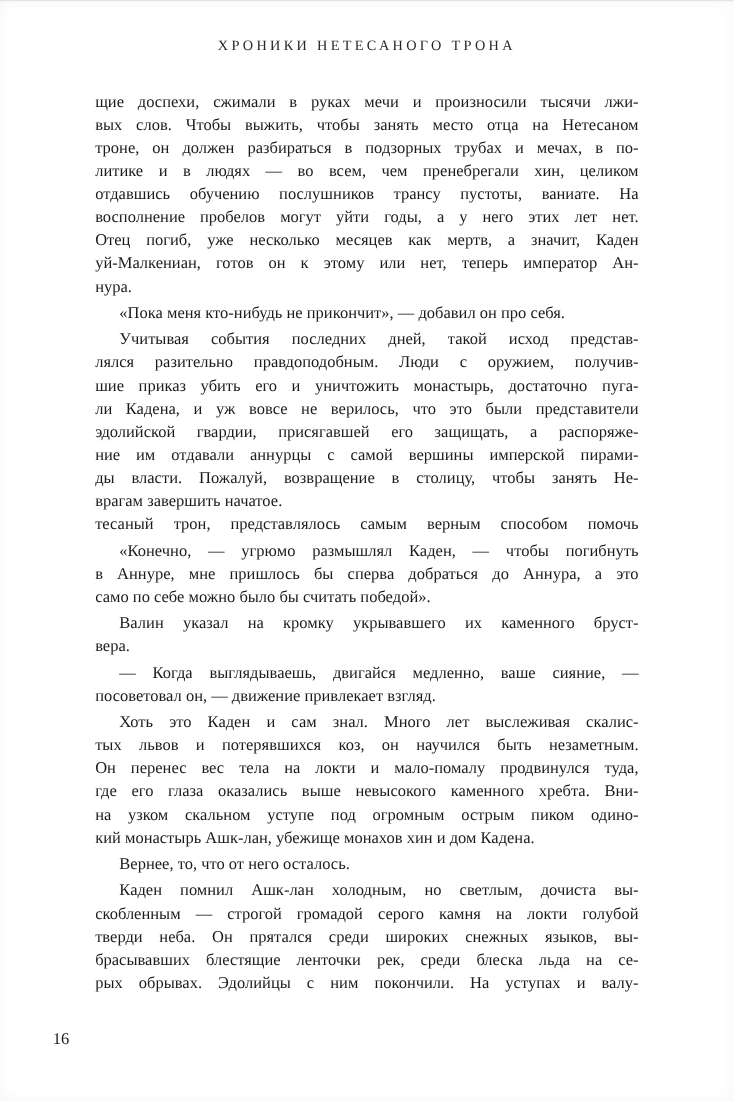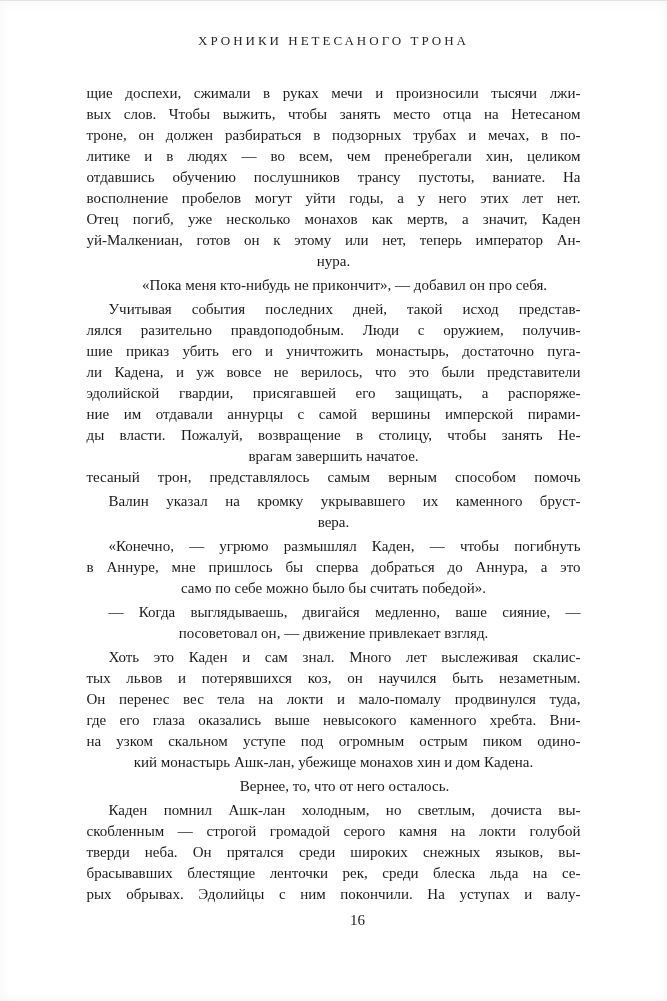--- a/index.html
+++ b/index.html
@@ -35,74 +35,72 @@
     margin: 34px auto 0 auto;
     font-size: 15px;
     line-height: 21px;
     color: #1b1b1b;
   }
   .paragraph { margin: 3px; padding: 0; }
   .paragraph.indent .line:first-child { text-indent: 22px; }
   .line {
     display: block;
     white-space: normal;
-    text-align: center;
   }
   .line.j {
     text-align: justify;
     text-align-last: justify;
   }
   .page-number {
-    margin-top: 7px;
-    text-align: center;
+    margin-top: 32px;
     font-size: 15px;
     color: #1b1b1b;
     padding-left: 48px;
   }
 </style>
 </head>
 <body>
 
 <div class="page">
   <div class="running-head">ХРОНИКИ НЕТЕСАНОГО ТРОНА</div>
 
   <div class="text-block" id="text-block">
       <div class="paragraph">
         <span class="line j">щие доспехи, сжимали в руках мечи и произносили тысячи лжи-</span>
         <span class="line j">вых слов. Чтобы выжить, чтобы занять место отца на Нетесаном</span>
         <span class="line j">троне, он должен разбираться в подзорных трубах и мечах, в по-</span>
         <span class="line j">литике и в людях — во всем, чем пренебрегали хин, целиком</span>
         <span class="line j">отдавшись обучению послушников трансу пустоты, ваниате. На</span>
         <span class="line j">восполнение пробелов могут уйти годы, а у него этих лет нет.</span>
-        <span class="line j">Отец погиб, уже несколько монахов как мертв, а значит, Каден</span>
+        <span class="line j">Отец погиб, уже несколько месяцев как мертв, а значит, Каден</span>
         <span class="line j">уй-Малкениан, готов он к этому или нет, теперь император Ан-</span>
         <span class="line">нура.</span>
       </div>
       <div class="paragraph indent">
         <span class="line">«Пока меня кто-нибудь не прикончит», — добавил он про себя.</span>
       </div>
       <div class="paragraph indent">
         <span class="line j">Учитывая события последних дней, такой исход представ-</span>
         <span class="line j">лялся разительно правдоподобным. Люди с оружием, получив-</span>
         <span class="line j">шие приказ убить его и уничтожить монастырь, достаточно пуга-</span>
         <span class="line j">ли Кадена, и уж вовсе не верилось, что это были представители</span>
         <span class="line j">эдолийской гвардии, присягавшей его защищать, а распоряже-</span>
         <span class="line j">ние им отдавали аннурцы с самой вершины имперской пирами-</span>
         <span class="line j">ды власти. Пожалуй, возвращение в столицу, чтобы занять Не-</span>
         <span class="line">врагам завершить начатое.</span>
         <span class="line j">тесаный трон, представлялось самым верным способом помочь</span>
       </div>
       <div class="paragraph indent">
-        <span class="line j">Валин указал на кромку укрывавшего их каменного бруст-</span>
-        <span class="line">вера.</span>
-      </div>
-      <div class="paragraph indent">
         <span class="line j">«Конечно, — угрюмо размышлял Каден, — чтобы погибнуть</span>
         <span class="line j">в Аннуре, мне пришлось бы сперва добраться до Аннура, а это</span>
         <span class="line">само по себе можно было бы считать победой».</span>
+      </div>
+      <div class="paragraph indent">
+        <span class="line j">Валин указал на кромку укрывавшего их каменного бруст-</span>
+        <span class="line">вера.</span>
       </div>
       <div class="paragraph indent">
         <span class="line j">— Когда выглядываешь, двигайся медленно, ваше сияние, —</span>
         <span class="line">посоветовал он, — движение привлекает взгляд.</span>
       </div>
       <div class="paragraph indent">
         <span class="line j">Хоть это Каден и сам знал. Много лет выслеживая скалис-</span>
         <span class="line j">тых львов и потерявшихся коз, он научился быть незаметным.</span>
         <span class="line j">Он перенес вес тела на локти и мало-помалу продвинулся туда,</span>
         <span class="line j">где его глаза оказались выше невысокого каменного хребта. Вни-</span>

